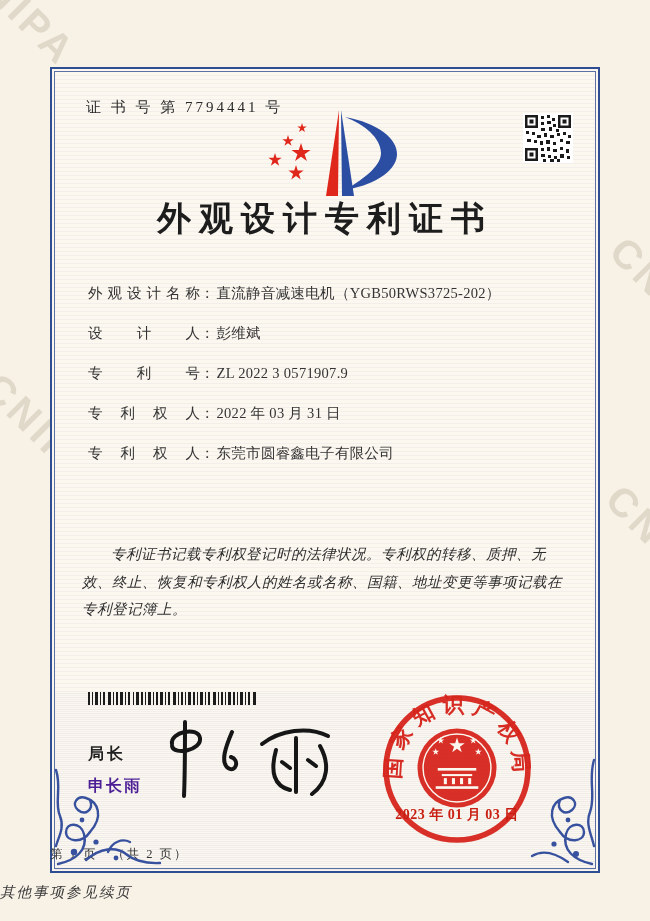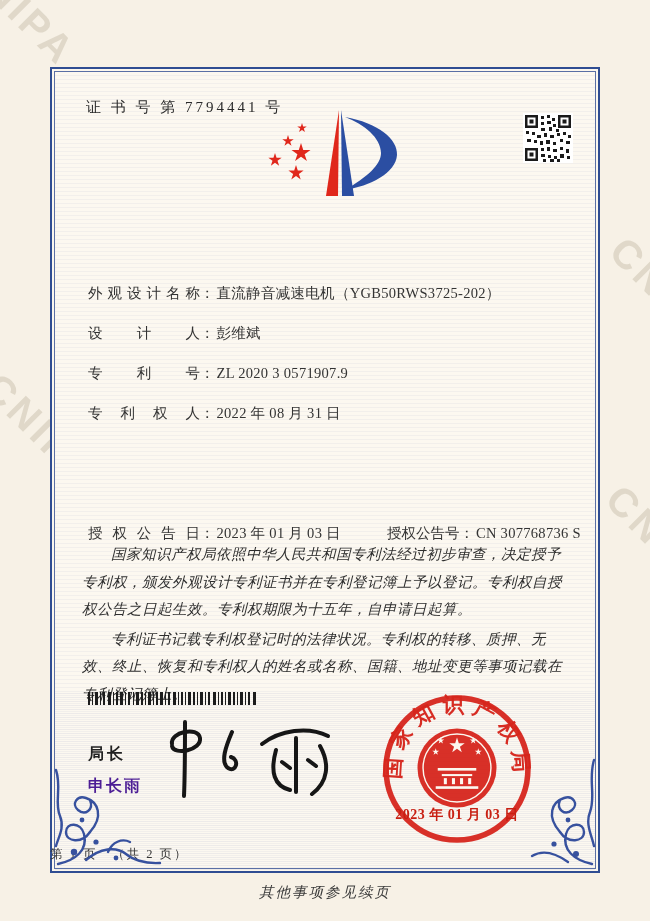--- a/index.html
+++ b/index.html
@@ -51,21 +51,21 @@
   .sig-name{position:absolute;left:88px;top:776px;font-family:"Liberation Sans","DejaVu Sans",sans-serif;
              font-weight:bold;font-size:16px;letter-spacing:2px;color:#4c1d95;}
   .sig-script{position:absolute;left:158px;top:710px;}
 
   .seal{position:absolute;left:381px;top:693px;z-index:4;}
   .seal-date{position:absolute;left:377px;top:806px;width:160px;z-index:5;text-align:center;
              font-size:14px;font-weight:bold;color:#c81f12;letter-spacing:0.5px;white-space:nowrap;}
 
   .page-info{position:absolute;left:50px;top:846px;width:550px;
              font-size:12.5px;letter-spacing:2px;color:#333;}
-  .cont-note{position:absolute;left:0;top:883px;width:100%;text-align:center;
+  .cont-note{position:absolute;left:0;top:883px;width:100%;text-align:left;
              font-size:14.5px;font-style:italic;letter-spacing:2px;color:#3a3a3a;}
 
   .flourish-bl{position:absolute;left:52px;top:768px;z-index:3;}
   .flourish-br{position:absolute;left:528px;top:758px;z-index:3;transform:scaleX(-1);}
 </style>
 </head>
 <body>
 
 <div id="page">
 
@@ -149,39 +149,39 @@
           <rect x="25" y="42" width="3" height="3"></rect>
           <rect x="31" y="43" width="3" height="3"></rect>
         <rect x="37" y="41" width="4" height="4"></rect>
           <rect x="44" y="43" width="3" height="3"></rect>
         <rect x="20" y="46" width="3" height="3"></rect>
           <rect x="27" y="46" width="4" height="3"></rect>
           <rect x="34" y="46" width="3" height="3"></rect>
       </g>
     </svg>
 
+    <div class="title">外观设计专利证书</div>
 
     <div class="field-row" style="top:276px">
       <span class="flabel">外观设计名称</span><span class="fcolon">：</span><span class="fvalue">直流静音减速电机（YGB50RWS3725-202）</span>
     </div>
     <div class="field-row" style="top:316px">
       <span class="flabel">设计人</span><span class="fcolon">：</span><span class="fvalue">彭维斌</span>
     </div>
     <div class="field-row" style="top:356px">
-      <span class="flabel">专利号</span><span class="fcolon">：</span><span class="fvalue">ZL 2020 3 0571907.9</span>
+      <span class="flabel">专利号</span><span class="fcolon">：</span><span class="fvalue">ZL 2022 3 0571907.9</span>
     </div>
     <div class="field-row" style="top:396px">
-      <span class="flabel">专利权人</span><span class="fcolon">：</span><span class="fvalue">2022 年 08 月 31 日</span>
-    </div>
-    <div class="field-row" style="top:516px">
-      <span class="flabel">授权公告日</span><span class="fcolon">：</span><span class="fvalue">2023 年 01 月 03 日</span><span class="pair2"><span>授权公告号</span><span class="fcolon">：</span><span class="fvalue">CN 307768736 S</span></span>
+      <span class="flabel">专利权人</span><span class="fcolon">：</span><span class="fvalue">2022 年 03 月 31 日</span>
+    </div>
+    <div class="field-row" style="top:436px">
+      <span class="flabel">专利权人</span><span class="fcolon">：</span><span class="fvalue">东莞市圆睿鑫电子有限公司</span>
     </div>
 
     <div class="paras">
-      <p>国家知识产权局依照中华人民共和国专利法经过初步审查，决定授予专利权，颁发外观设计专利证书并在专利登记簿上予以登记。专利权自授权公告之日起生效。专利权期限为十五年，自申请日起算。</p>
       <p>专利证书记载专利权登记时的法律状况。专利权的转移、质押、无效、终止、恢复和专利权人的姓名或名称、国籍、地址变更等事项记载在专利登记簿上。</p>
     </div>
 
     <svg class="barcode" width="168" height="13" viewBox="0 0 168 13">
       <g fill="#1c1c1c">
         <rect x="0" width="2" height="13"></rect>
           <rect x="4" width="1" height="13"></rect>
           <rect x="7" width="3" height="13"></rect>
           <rect x="12" width="1" height="13"></rect>
         <rect x="15" width="2" height="13"></rect>

